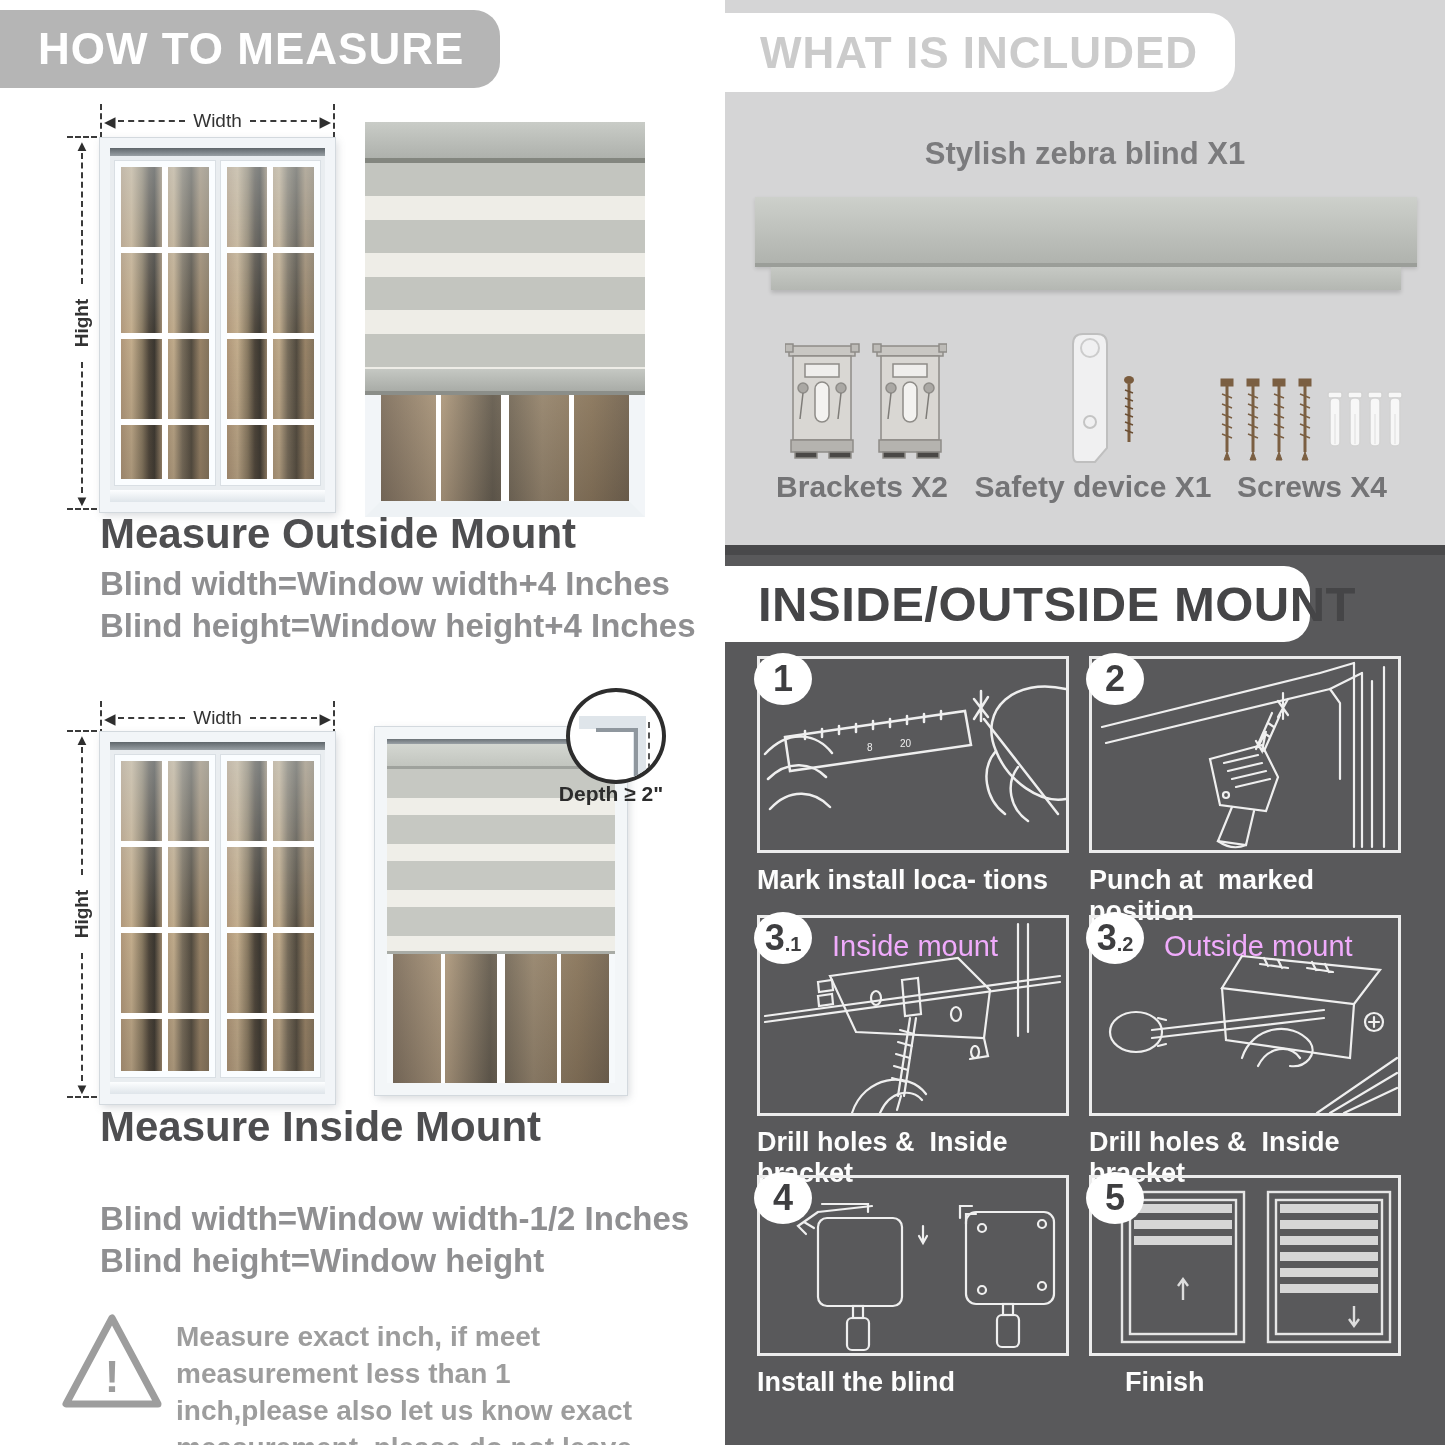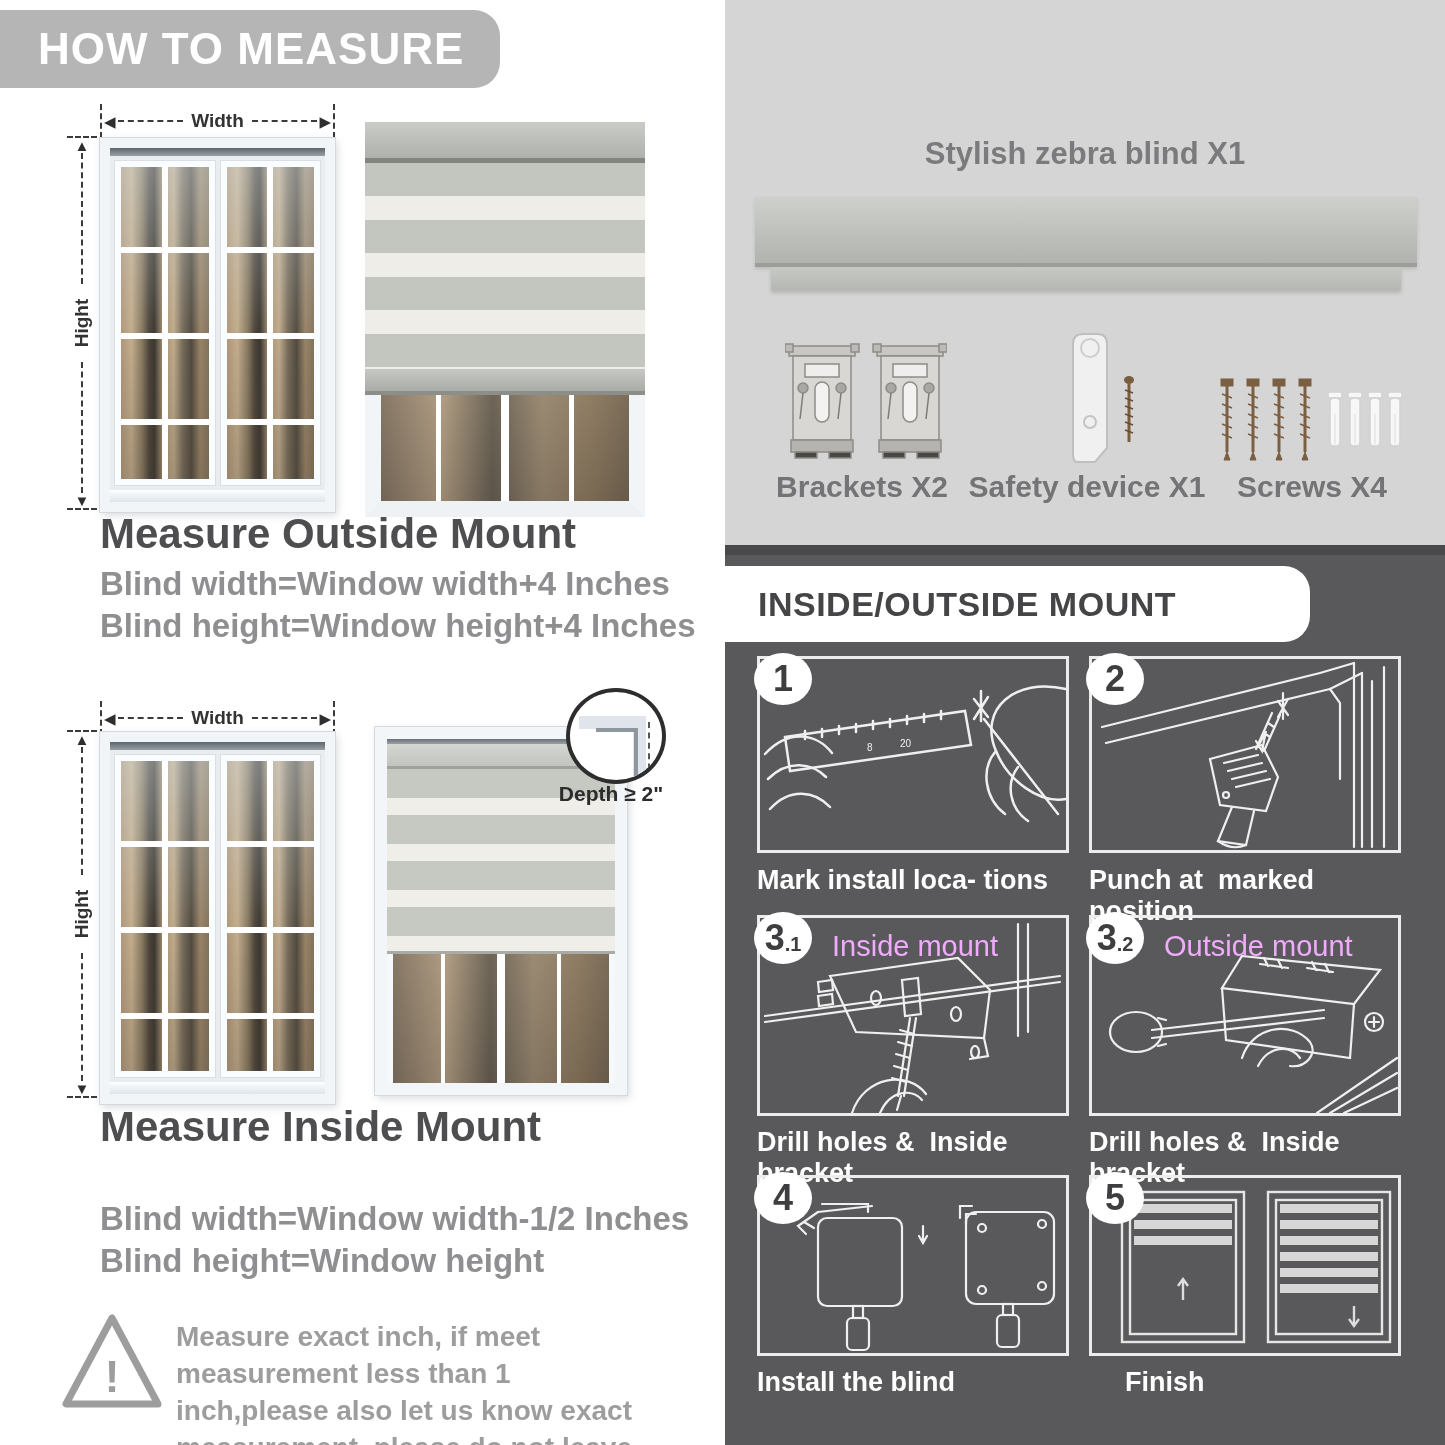--- a/index.html
+++ b/index.html
@@ -14,21 +14,21 @@
   #hdr-left span{color:#ffffff;font-size:44px;font-weight:bold;letter-spacing:1px;margin-left:38px;}
 
   .sec-title{font-size:42px;font-weight:bold;color:#4e4e50;}
   .sec-line{font-size:33px;font-weight:bold;color:#8f8f91;}
 
   
   .dimh{display:flex;align-items:center;height:34px;}
   .dimh .tickv{width:0;height:34px;border-left:2px dashed #3a3a3a;}
   .dimh .ah{color:#2e2e2e;font-size:15px;line-height:1;margin:0 2px;}
   .dimh .dash{flex:1;height:0;border-top:2px dashed #3a3a3a;}
-  .dimh .dimlabel{font-size:19px;font-weight:bold;color:#333;margin:0 8px;white-space:nowrap;}
+  .dimh .dimlabel{font-size:19px;font-weight:normal;color:#333;margin:0 8px;white-space:nowrap;}
   .dimv{display:flex;flex-direction:column;align-items:center;width:40px;}
   .dimv .tickh{height:0;width:30px;border-top:2px dashed #3a3a3a;}
   .dimv .av{color:#2e2e2e;font-size:15px;line-height:1;}
   .dimv .dashv{flex:1;width:0;border-left:2px dashed #3a3a3a;}
   .dimv .dimlabel{font-size:19px;font-weight:bold;color:#333;transform:rotate(-90deg);
     white-space:nowrap;margin:28px 0;}
 
   
   .window{border:10px solid #f2f5f8;outline:1px solid #d3d9de;background:#fff;
     box-shadow:2px 3px 8px rgba(90,100,110,.25);display:flex;flex-direction:column;}
@@ -80,21 +80,21 @@
     background:linear-gradient(180deg,#cdd0cb,#b0b3ae);border-bottom:4px solid #9b9e99;
     box-shadow:0 2px 4px rgba(0,0,0,.12);}
   #headrail-lip{left:46px;top:267px;width:630px;height:23px;
     background:linear-gradient(180deg,#c6c9c4,#b4b7b2);box-shadow:0 3px 4px rgba(0,0,0,.15);}
   .comp-label{top:470px;text-align:center;font-size:30px;font-weight:bold;color:#747476;position:absolute;}
 
   
   #right-bottom{left:725px;top:545px;width:720px;height:900px;background:#59595b;border-top:10px solid #49494b;box-sizing:border-box;}
   #hdr-mount{left:0;top:11px;width:585px;height:76px;background:#ffffff;border-radius:0 26px 26px 0;
     display:flex;align-items:center;position:absolute;}
-  #hdr-mount span{color:#454547;font-size:34px;font-weight:bold;letter-spacing:.5px;margin-left:33px;white-space:nowrap;}
+  #hdr-mount span{color:#454547;font-size:49px;font-weight:bold;letter-spacing:.5px;margin-left:33px;white-space:nowrap;}
   .tile{position:absolute;width:312px;border:3px solid #ececec;box-sizing:border-box;}
   .tile svg{position:absolute;left:0;top:0;width:100%;height:100%;}
   .badge{position:absolute;top:-6px;left:-6px;width:58px;height:52px;background:#ffffff;
     border-radius:50%;display:flex;align-items:center;justify-content:center;z-index:2;}
   .badge .num{font-size:36px;font-weight:bold;color:#3e3e40;line-height:1;}
   .badge .sub{font-size:20px;font-weight:bold;color:#3e3e40;margin-top:12px;}
   .tile-label{position:absolute;left:72px;top:12px;font-size:29px;font-weight:normal;color:#f0abfc;z-index:2;white-space:nowrap;}
   .caption{position:absolute;width:330px;font-size:27px;font-weight:bold;color:#fdfdfd;white-space:pre-wrap;}
 </style>
 </head>
@@ -193,20 +193,23 @@
   <div class="abs sec-line" style="left:100px;top:1200px;">Blind width=Window width-1/2 Inches</div>
   <div class="abs sec-line" style="left:100px;top:1242px;">Blind height=Window height</div>
 
   <svg class="abs" style="left:58px;top:1310px;" width="108" height="102" viewBox="0 0 108 102">
     <path d="M54 8 L8 94 L100 94 Z" fill="none" stroke="#9d9d9d" stroke-width="7" stroke-linejoin="round"></path>
     <text x="54" y="82" text-anchor="middle" font-size="44" font-weight="bold" fill="#9d9d9d" font-family="Liberation Sans, sans-serif">!</text>
   </svg>
   <div class="abs" id="warn-text" style="left:176px;top:1318px;">Measure exact inch, if meet measurement less than 1 inch,please also let us know exact measurement, please do not leave it</div>
 
   <div class="abs" id="right-top">
+    <div id="hdr-included">
+      <span>WHAT IS INCLUDED</span>
+    </div>
     <div class="abs" id="blind-label">Stylish zebra blind X1</div>
 
     <div class="abs" id="headrail-main"></div>
     <div class="abs" id="headrail-lip"></div>
 
     <svg class="abs" style="left:60px;top:338px;" width="162" height="126" viewBox="0 0 162 126">
       <g stroke="#8e8c88" stroke-width="1.5" fill="#d9d7d3">
         <rect x="4" y="8" width="66" height="10" fill="#c9c7c3"></rect>
         <rect x="0" y="6" width="8" height="8" fill="#bdbbb7"></rect>
           <rect x="66" y="6" width="8" height="8" fill="#bdbbb7"></rect>
@@ -290,21 +293,21 @@
           </g>
         <g transform="translate(178,14)">
             <rect x="-7" y="0" width="14" height="6" rx="2"></rect>
             <rect x="-5" y="6" width="10" height="48" rx="4"></rect>
             <line x1="0" y1="22" x2="0" y2="52" stroke="#e6e6e6"></line>
           </g>
       </g>
     </svg>
 
     <div class="comp-label" style="left:27px;width:220px;">Brackets X2</div>
-    <div class="comp-label" style="left:242px;width:240px;">Safety device X1</div>
+    <div class="comp-label" style="left:248px;width:240px;">Safety device X1</div>
     <div class="comp-label" style="left:487px;width:200px;">Screws X4</div>
   </div>
 
   <div class="abs" id="right-bottom">
     <div id="hdr-mount">
       <span>INSIDE/OUTSIDE MOUNT</span>
     </div>
 
     <div class="tile" style="left:32px;top:101px;height:197px;">
       <div class="badge">

